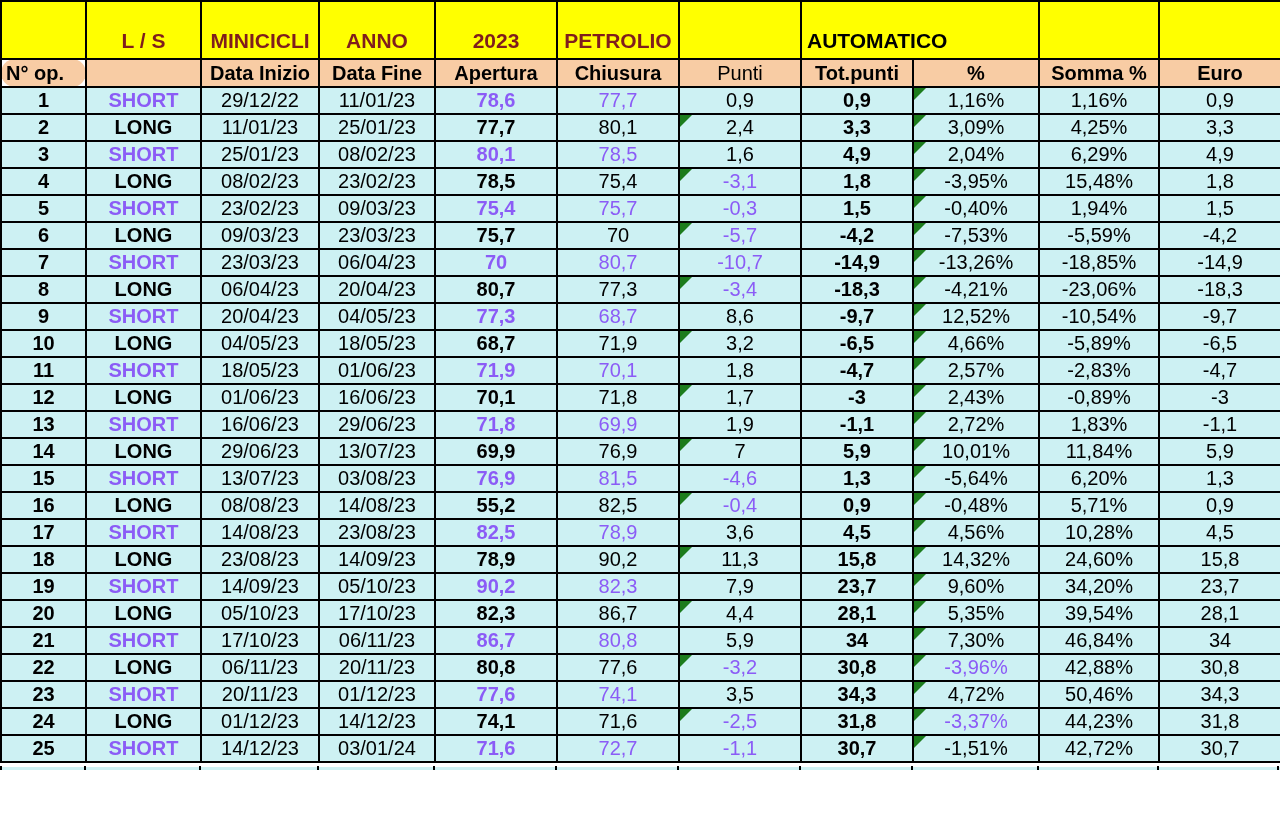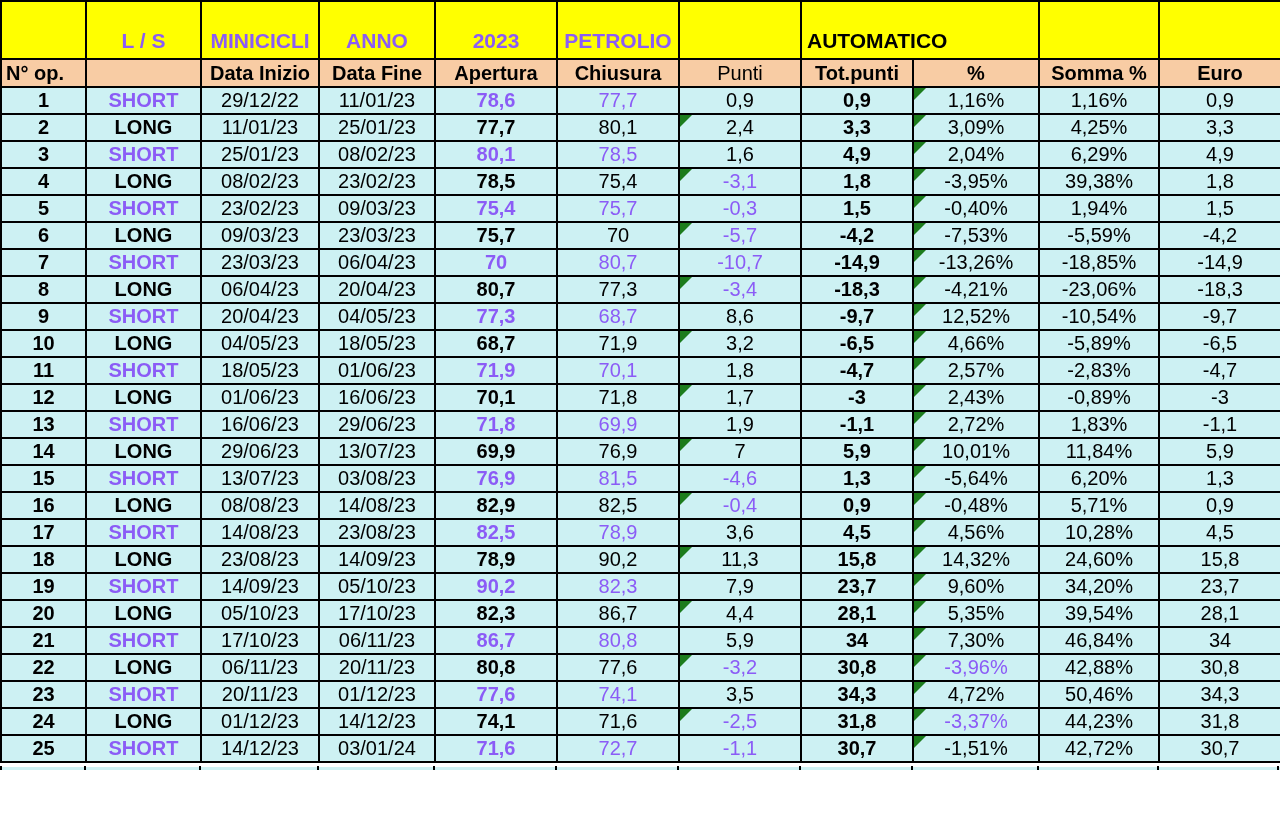--- a/index.html
+++ b/index.html
@@ -2,26 +2,26 @@
 <html><head>
 <meta charset="utf-8">
 <style>
   html,body{margin:0;padding:0;background:#ffffff;width:1280px;height:817px;overflow:hidden;
     font-family:"Liberation Sans", sans-serif;}
   table{border-collapse:collapse;table-layout:fixed;width:1280px;}
   td{border:2px solid #000;padding:0;position:relative;overflow:hidden;white-space:nowrap;
      text-align:center;vertical-align:middle;color:#000;}
   
   tr.hr1 td{background:#ffff00;height:51px;vertical-align:bottom;padding-bottom:5px;
-     font-weight:bold;font-size:21px;color:#8b5cf6;text-align:center;}
+     font-weight:bold;font-size:21px;color:#7f1d1d;text-align:center;}
   tr.hr1 td.black{color:#000;margin-left:48px;}
   tr.hr1 td.left{text-align:left;padding-left:5px;}
   
   tr.hr2 td{background:#f8cca4;height:26px;font-weight:bold;font-size:20px;}
-  tr.hr2 td.nop{text-align:left;padding-left:4px;}
+  tr.hr2 td.nop{text-align:left;padding-left:4px;border-radius:14px;}
   tr.hr2 td.normal{font-weight:normal;}
   
   tr.data-row td{background:#cdf1f3;height:25px;font-size:20px;}
   td.c-num,td.c-ls,td.c-open,td.c-tot{font-weight:bold;}
   td.red{color:#8b5cf6;}
   .tri{position:absolute;top:0;left:0;width:0;height:0;
        border-top:12px solid #1c7c1c;border-right:12px solid transparent;}
   
   #bottom-strip{position:relative;width:1280px;height:7px;background:#ffffff;}
   #bottom-strip .sliver{position:absolute;left:0;bottom:0;width:1280px;height:3px;background:#cdf1f3;}
@@ -113,21 +113,21 @@
       <tr class="data-row">
         <td class="c-num"><span>4</span></td>
         <td class="c-ls"><span>LONG</span></td>
         <td class="c-date"><span>08/02/23</span></td>
         <td class="c-date"><span>23/02/23</span></td>
         <td class="c-open"><span>78,5</span></td>
         <td class="c-close"><span>75,4</span></td>
         <td class="c-punti red"><span class="tri"></span><span>-3,1</span></td>
         <td class="c-tot"><span>1,8</span></td>
         <td class="c-pct"><span class="tri"></span><span>-3,95%</span></td>
-        <td class="c-somma"><span>39,38%</span></td>
+        <td class="c-somma"><span>15,48%</span></td>
         <td class="c-euro"><span>1,8</span></td>
       </tr>
       <tr class="data-row">
         <td class="c-num"><span>5</span></td>
         <td class="c-ls red"><span>SHORT</span></td>
         <td class="c-date"><span>23/02/23</span></td>
         <td class="c-date"><span>09/03/23</span></td>
         <td class="c-open red"><span>75,4</span></td>
         <td class="c-close red"><span>75,7</span></td>
         <td class="c-punti red"><span>-0,3</span></td>
@@ -264,21 +264,21 @@
         <td class="c-tot"><span>1,3</span></td>
         <td class="c-pct"><span class="tri"></span><span>-5,64%</span></td>
         <td class="c-somma"><span>6,20%</span></td>
         <td class="c-euro"><span>1,3</span></td>
       </tr>
       <tr class="data-row">
         <td class="c-num"><span>16</span></td>
         <td class="c-ls"><span>LONG</span></td>
         <td class="c-date"><span>08/08/23</span></td>
         <td class="c-date"><span>14/08/23</span></td>
-        <td class="c-open"><span>82,9</span></td>
+        <td class="c-open"><span>55,2</span></td>
         <td class="c-close"><span>82,5</span></td>
         <td class="c-punti red"><span class="tri"></span><span>-0,4</span></td>
         <td class="c-tot"><span>0,9</span></td>
         <td class="c-pct"><span class="tri"></span><span>-0,48%</span></td>
         <td class="c-somma"><span>5,71%</span></td>
         <td class="c-euro"><span>0,9</span></td>
       </tr>
       <tr class="data-row">
         <td class="c-num"><span>17</span></td>
         <td class="c-ls red"><span>SHORT</span></td>

